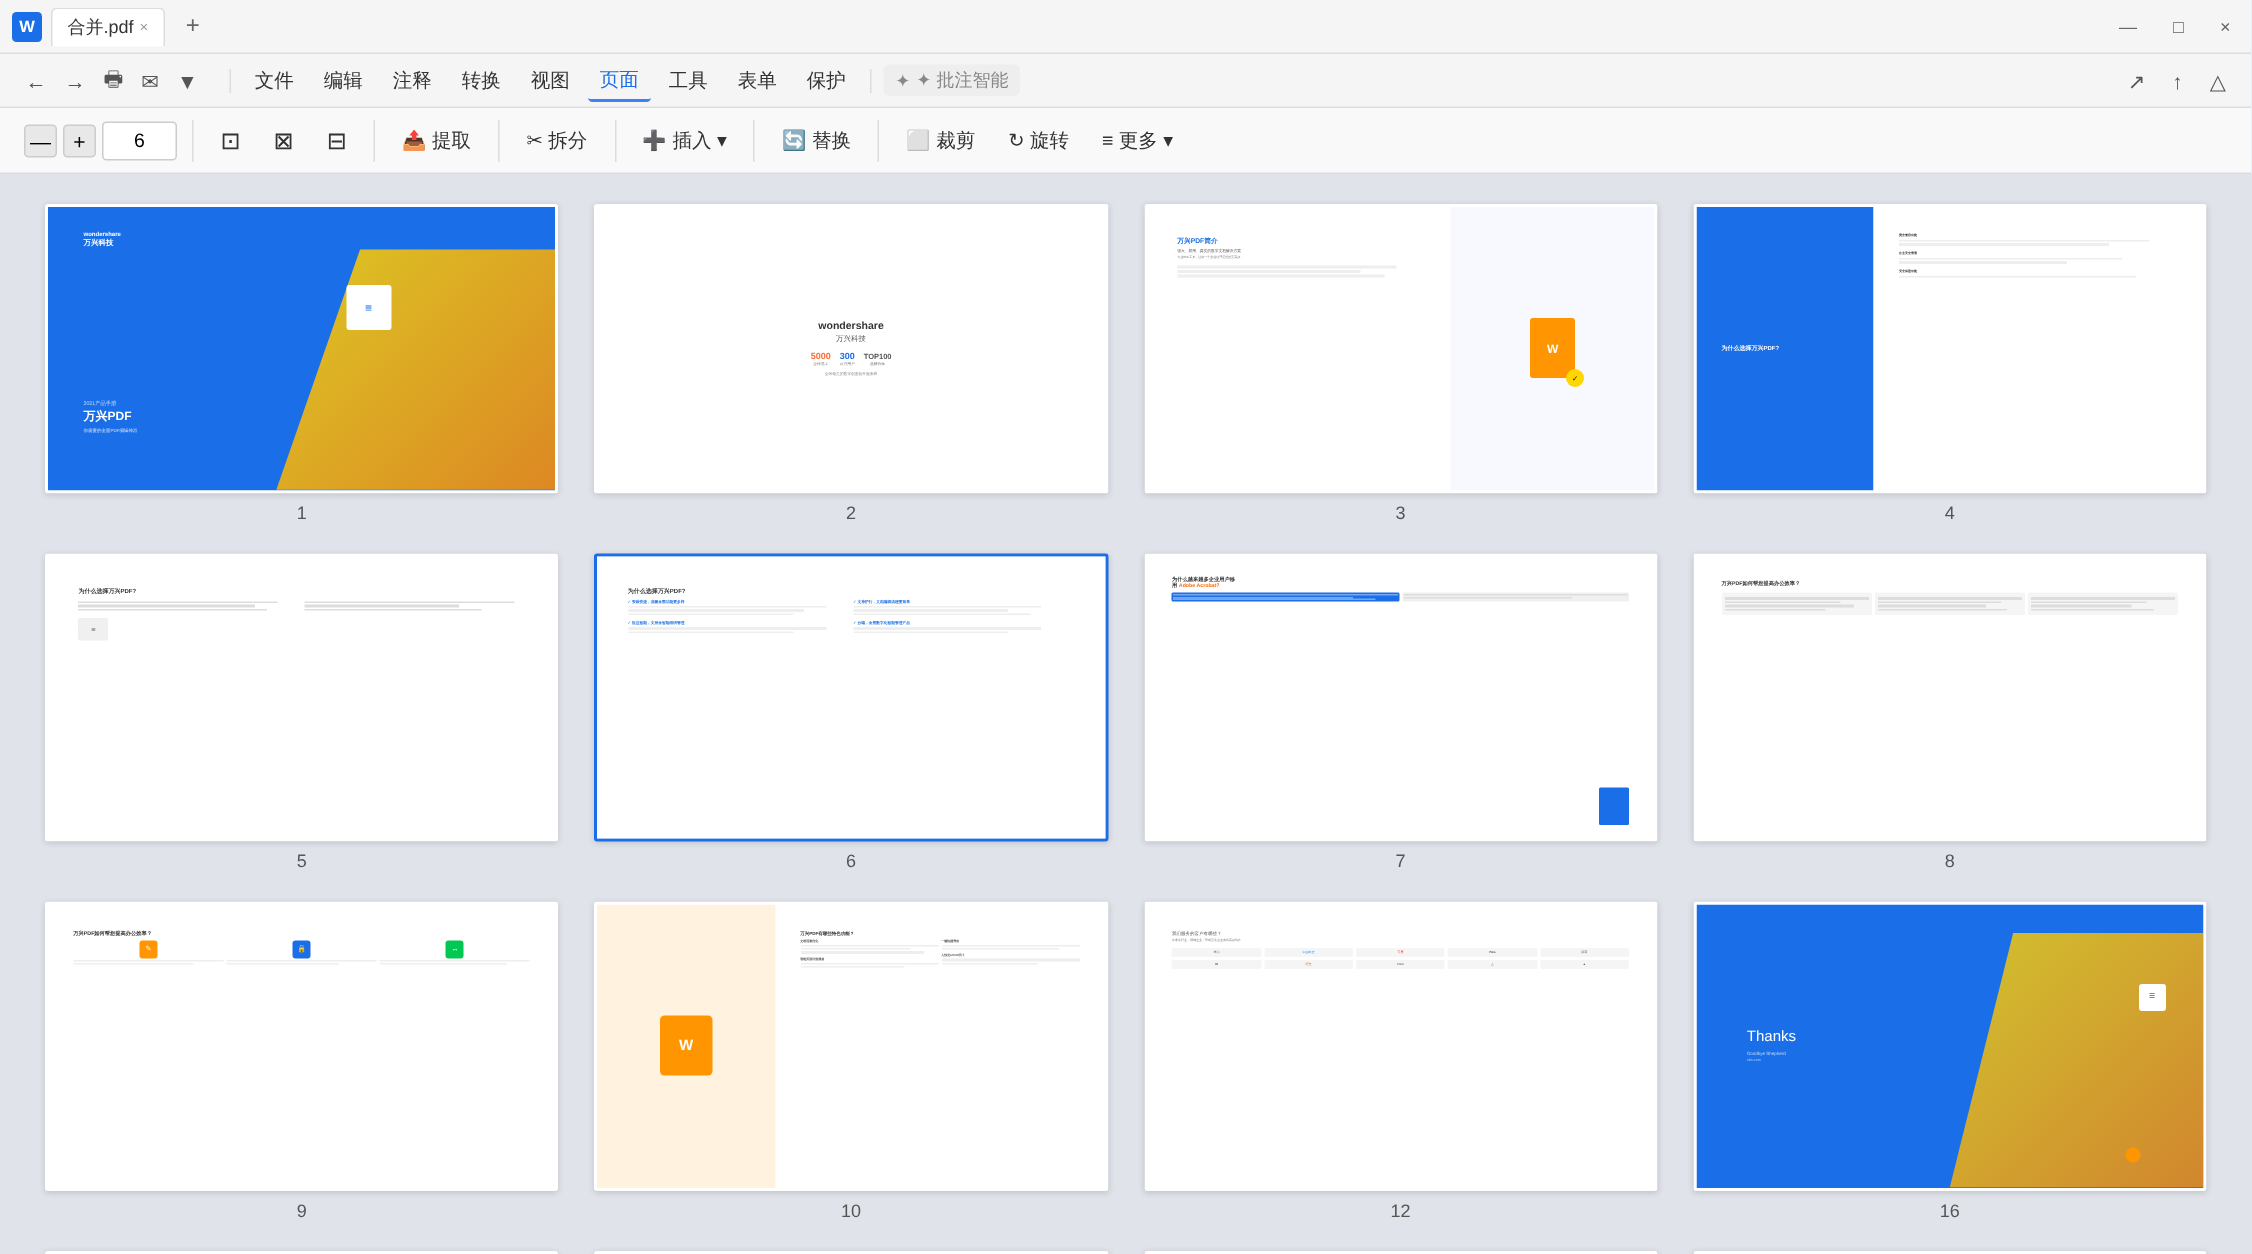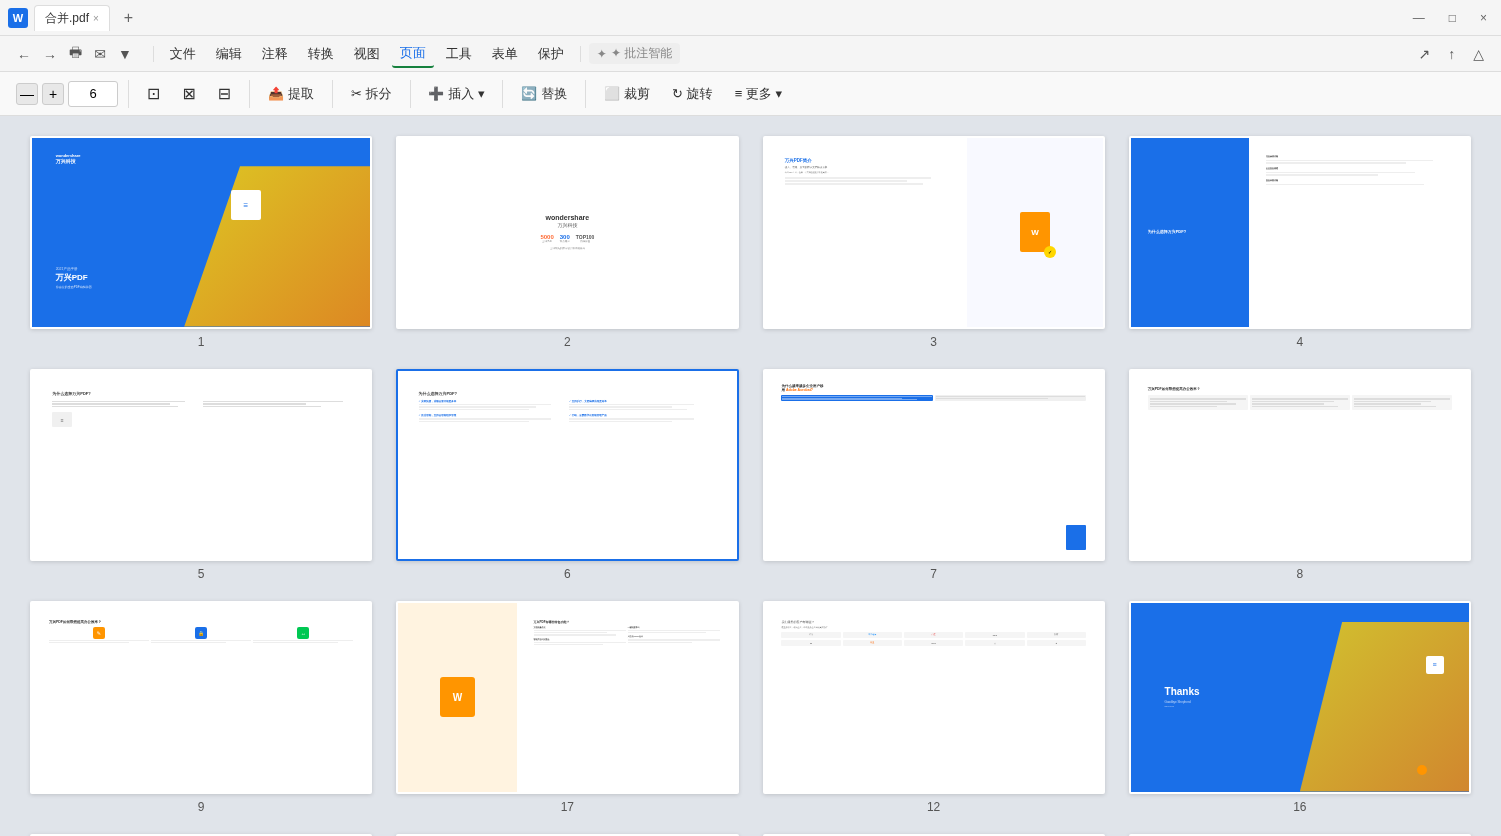--- a/index.html
+++ b/index.html
@@ -33,21 +33,21 @@
     .menu-bar {
       height: 36px;
       background: #f5f5f5;
       display: flex;
       align-items: center;
       padding: 0 12px;
       border-bottom: 1px solid #ddd;
       gap: 4px;
     }
     .menu-item { padding: 4px 8px; font-size: 13px; color: #333; cursor: pointer; border-radius: 3px; }
-    .menu-item.active { color: #1a6fe8; border-bottom: 2px solid #15803d; }
+    .menu-item.active { color: #1a6fe8; border-bottom: 2px solid #3b82f6; }
     .menu-separator { width: 1px; height: 16px; background: #ddd; margin: 0 4px; }
     .menu-left { display: flex; align-items: center; gap: 2px; margin-right: 8px; }
     .menu-icon-btn { padding: 3px 5px; cursor: pointer; color: #555; font-size: 14px; border-radius: 3px; }
     
     
     .toolbar {
       height: 44px;
       background: #f9f9f9;
       display: flex;
       align-items: center;
@@ -511,21 +511,21 @@
                   <div style="height:1.2px; background:#eee; margin:1px 0; width:85%;"></div>
                   <div style="font-size:2px; color:#555; font-weight:bold; margin-top:2px;">人性化UI/UX设计</div>
                   <div style="height:1.2px; background:#eee; margin:1px 0;"></div>
                   <div style="height:1.2px; background:#eee; margin:1px 0; width:70%;"></div>
                 </div>
               </div>
             </div>
           </div>
         </div>
       </div>
-      <span class="page-num">17</span>
+      <span class="page-num">10</span>
     </div>
 
     <div class="page-item">
       <div class="page-thumb">
         <div class="slide-content">
           <div style="background:white; width:100%; height:100%; padding:5%;">
             <div style="font-size:3px; color:#555; margin-bottom:2px;">我们服务的客户有哪些？</div>
             <div style="font-size:2px; color:#777; margin-bottom:3px; line-height:1.4;">覆盖多行业，领域企业，帮助更多企业实现高效协作</div>
             <div style="display:grid; grid-template-columns:repeat(5,1fr); gap:2px;">
               <div style="height:6px; background:#f5f5f5; border-radius:1px; display:flex; align-items:center; justify-content:center;">
@@ -563,21 +563,21 @@
         </div>
       </div>
       <span class="page-num">12</span>
     </div>
 
     <div class="page-item">
       <div class="page-thumb">
         <div class="slide-content">
           <div style="background:#1a6fe8; width:100%; height:100%; position:relative; overflow:hidden; display:flex; align-items:center; padding-left:10%;">
             <div style="z-index:2;">
-              <div style="color:white; font-size:10px; font-weight:bold; line-height:1.1;">Thanks</div>
+              <div style="color:white; font-size:10px; font-weight:normal; line-height:1.1;">Thanks</div>
               <div style="color:rgba(255,255,255,0.7); font-size:3px; margin-top:3px;">Goodbye Shepherd</div>
               <div style="color:rgba(255,255,255,0.6); font-size:2.5px; margin-top:1px;">sbn.com</div>
             </div>
             <div style="position:absolute; right:0; bottom:0; width:50%; height:90%; overflow:hidden;">
               <div style="width:100%; height:100%; background:linear-gradient(135deg, #ffd700 0%, #ff8c00 100%); clip-path:polygon(25% 0%, 100% 0%, 100% 100%, 0% 100%); opacity:0.8;"></div>
               <div style="position:absolute; top:20%; right:15%; width:18px; height:18px; background:white; border-radius:2px; display:flex; align-items:center; justify-content:center;">
                   <span style="color:#1a6fe8; font-size:7px;">≡</span>
                 </div>
               <div style="position:absolute; bottom:10%; right:25%; width:10px; height:10px; background:#ff9500; border-radius:50%;"></div>
             </div>

